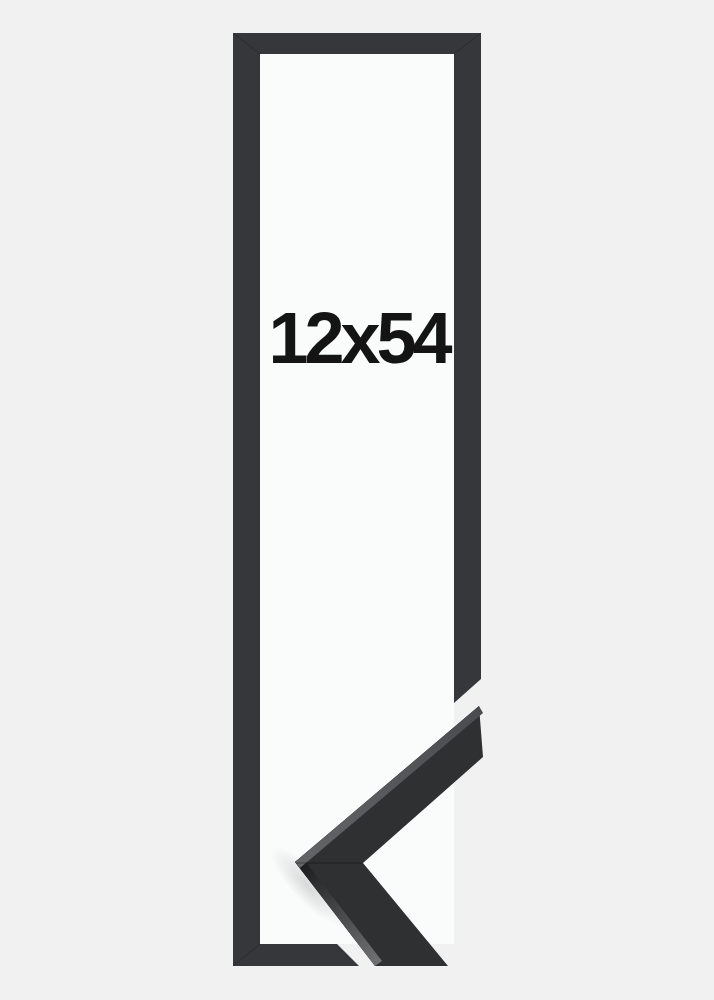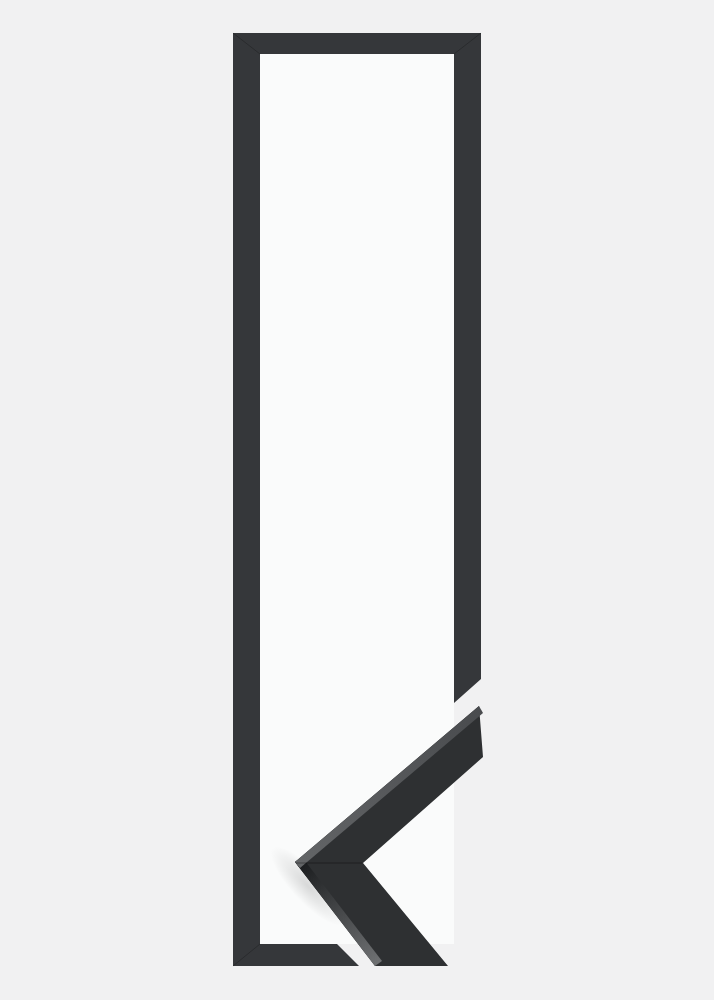--- a/index.html
+++ b/index.html
@@ -95,14 +95,15 @@
     <line class="corner-seam" x1="233" y1="966" x2="260" y2="944"></line>
 
     <ellipse cx="308" cy="886" rx="52" ry="16" transform="rotate(47 308 886)" fill="url(#gShadow)" opacity="0.5"></ellipse>
 
     <polygon class="sample-face" points="295,862 479,706 483,757 363,863 448,966 375,966"></polygon>
     <polygon points="295,862 375,966 382,961 302,857" fill="url(#gLeft)"></polygon>
     <polygon points="295,862 479,706 483,713 300,868" fill="url(#gTop)"></polygon>
     <line class="sample-seam" x1="296" y1="863" x2="362" y2="863"></line>
   </svg>
 
+  <div class="size-label">12x54</div>
 
 </div>
 
 </body></html>

